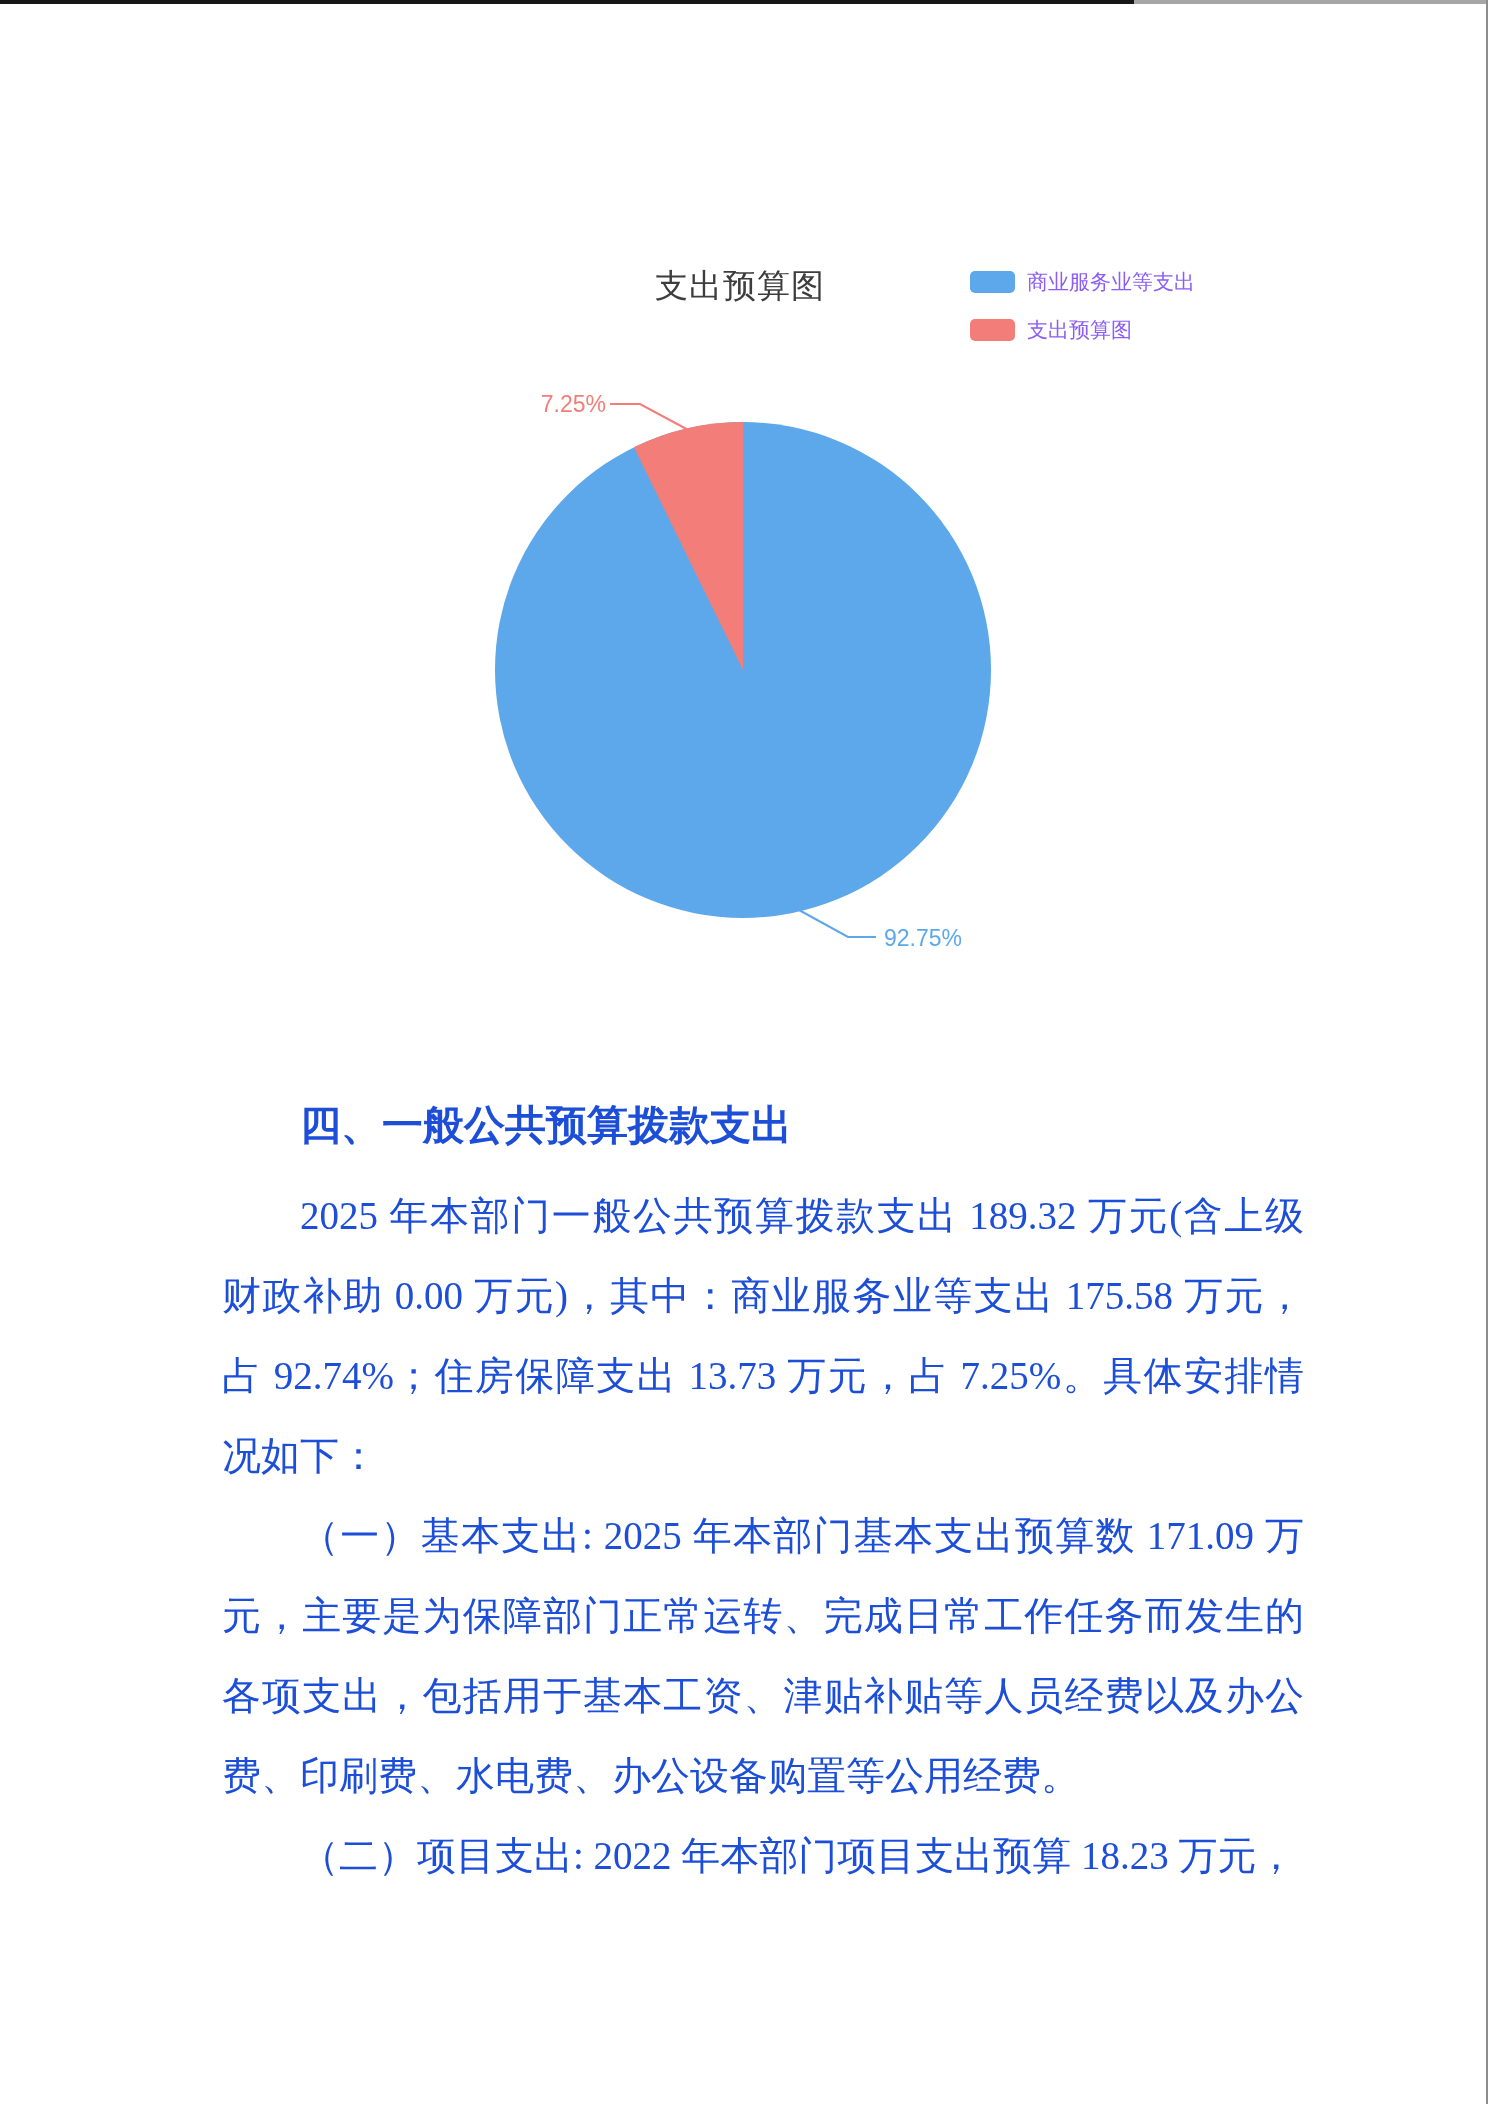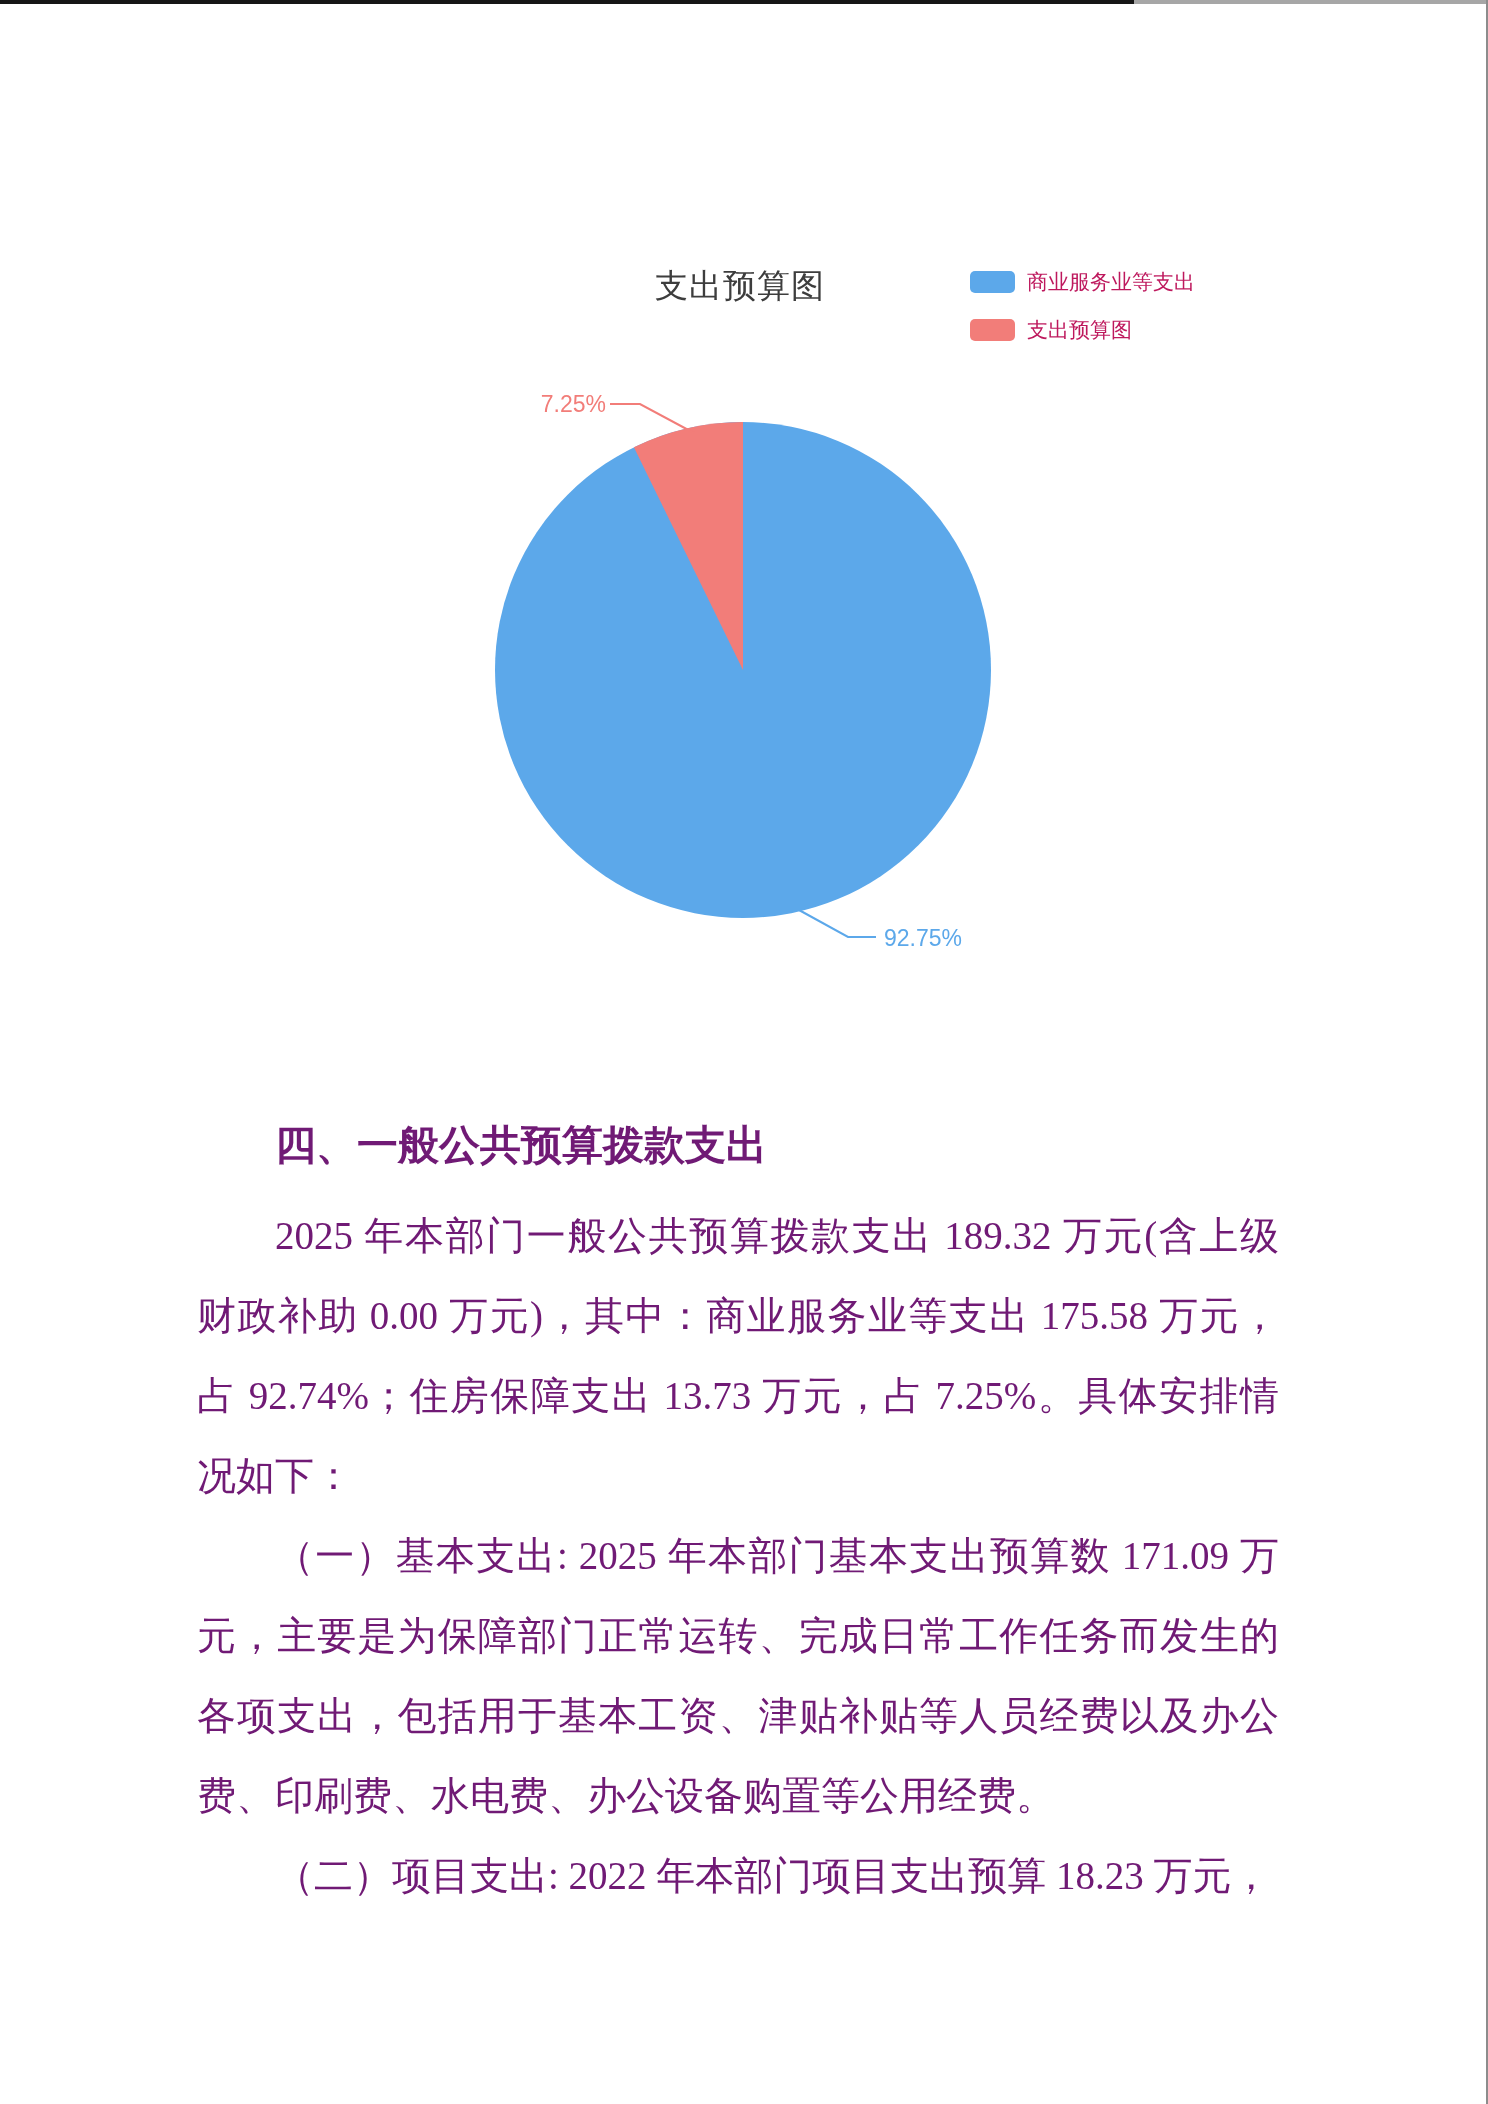--- a/index.html
+++ b/index.html
@@ -13,27 +13,27 @@
   .right-border{position:absolute;right:0;top:0;width:2px;height:2104px;background:#8c8c8c;}
 
   
   .chart-title{
     position:absolute;left:655px;top:264px;width:200px;
     font-size:33px;font-weight:normal;color:#3d3d3d;letter-spacing:1px;white-space:nowrap;
   }
   .legend{position:absolute;left:970px;top:268px;display:flex;flex-direction:column;gap:20px;}
   .legend-row{display:flex;align-items:center;gap:12px;}
   .legend-swatch{width:45px;height:22px;border-radius:5px;flex:0 0 auto;}
-  .legend-label{font-size:21px;color:#be185d;white-space:nowrap;}
+  .legend-label{font-size:21px;color:#8b5cf6;white-space:nowrap;}
   svg.pie-svg{position:absolute;left:0;top:0;}
   svg.pie-svg text{font-family:"Liberation Sans","DejaVu Sans",sans-serif;font-size:23px;}
 
   
   .doc{
-    position:absolute;left:197px;top:1096px;width:1082px;color:#701a75;margin-top:20px;
+    position:absolute;left:222px;top:1096px;width:1082px;color:#1d4ed8;
   }
   .doc-heading{
     font-family:"Liberation Sans","DejaVu Sans",sans-serif;
     font-size:41px;font-weight:bold;line-height:58px;
     margin:0 0 22px 78px;white-space:nowrap;
   }
   .doc p{
     font-family:"Liberation Serif","DejaVu Serif",serif;
     font-size:39px;line-height:80px;margin:0;
     text-align:justify;text-justify:inter-character;text-indent:78px;

